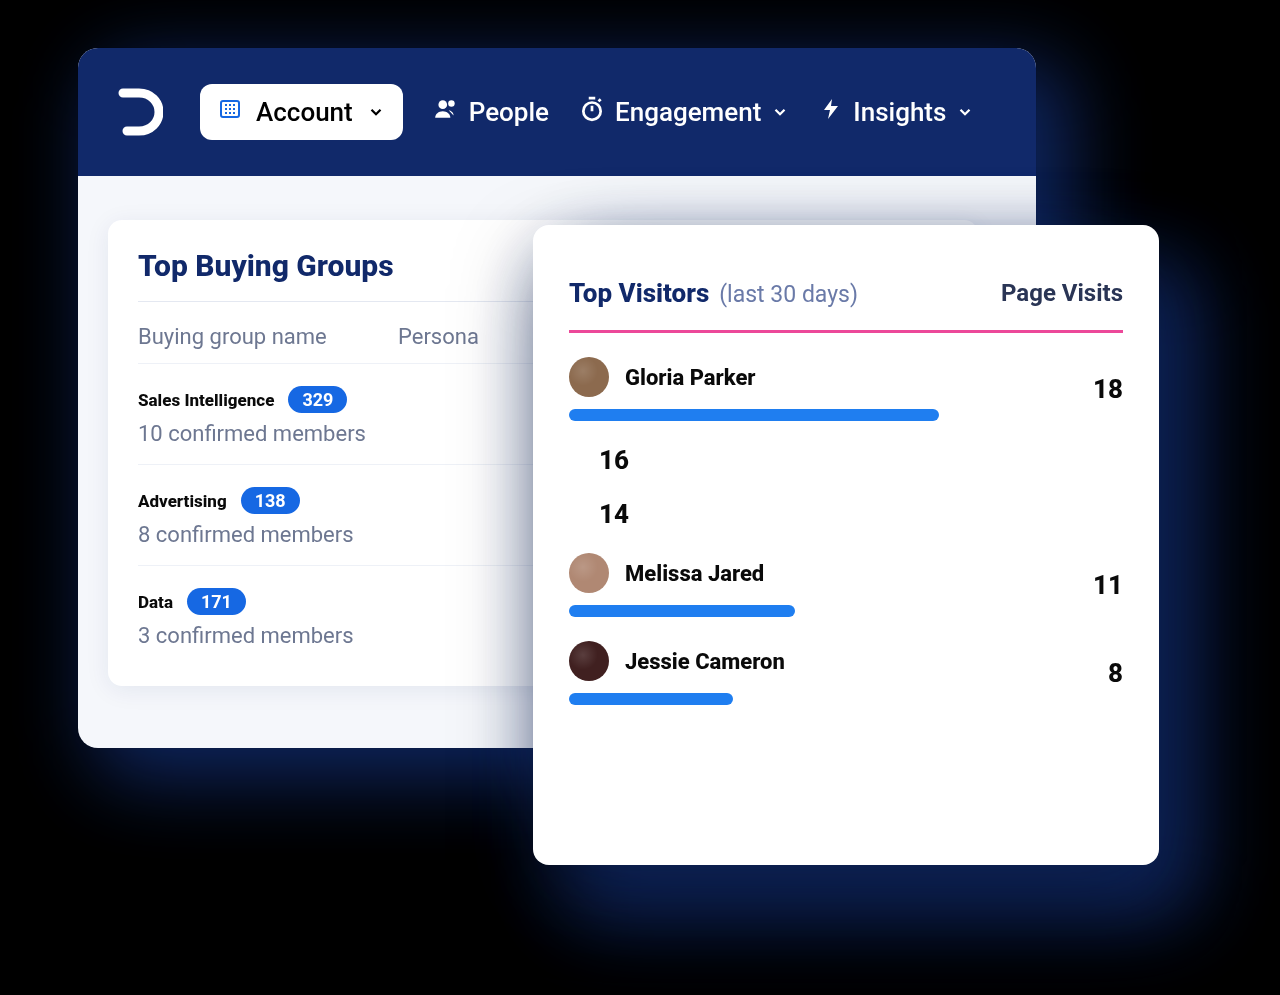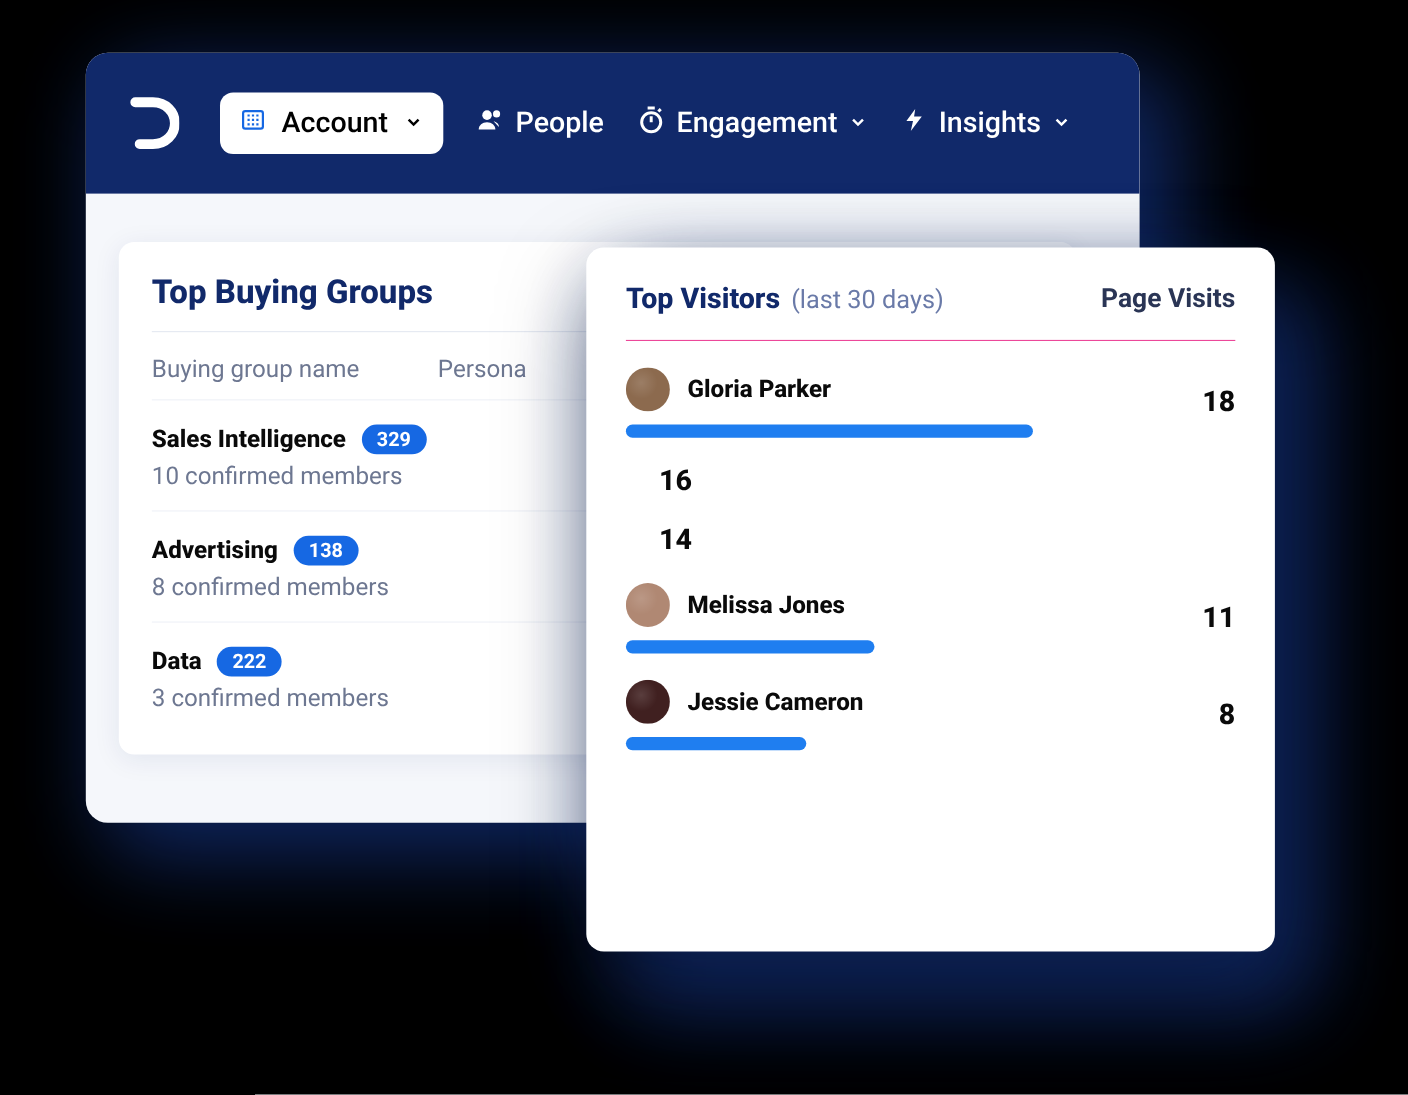--- a/index.html
+++ b/index.html
@@ -132,21 +132,21 @@
   .group-row {
     border-top: 1px solid #eef1f7;
     padding: 22px 0 18px 0;
   }
   .group-row .line1 {
     display: flex;
     align-items: center;
     gap: 14px;
   }
   .group-row .name {
-    font-size: 22px;
+    font-size: 17px;
     font-weight: 800;
     color: #0a0a0a;
   }
   .badge {
     background: #1668e3;
     color: #fff;
     font-weight: 700;
     font-size: 18px;
     border-radius: 999px;
     padding: 3px 14px;
@@ -165,24 +165,25 @@
     width: 626px;
     height: 640px;
     background: #fff;
     border-radius: 16px;
     z-index: 3;
     box-shadow: 0 30px 80px rgba(10,20,50,0.35);
     padding: 32px 36px 24px 36px;
   }
   .visitors-header {
     display: flex;
-    align-items: flex-start;
+    align-items: center;
     justify-content: space-between;
-    border-bottom: 1px solid #ec4899;
+    border-bottom: 3px solid #ec4899;
     padding-bottom: 22px;
+    margin-top: 21px;
   }
   .visitors-title {
     color: #11296a;
     font-size: 26px;
     font-weight: 800;
   }
   .visitors-sub {
     color: #6a7aa8;
     font-size: 23px;
     font-weight: 400;
@@ -343,21 +344,21 @@
           <div class="line1">
             <span class="name">Advertising</span>
             <span class="badge">138</span>
           </div>
           <div class="members">8 confirmed members</div>
         </div>
 
         <div class="group-row">
           <div class="line1">
             <span class="name">Data</span>
-            <span class="badge">222</span>
+            <span class="badge">171</span>
           </div>
           <div class="members">3 confirmed members</div>
         </div>
       </div>
     </div>
   </div>
 
   <div class="visitors-shadow"></div>
 
   <div class="card-visitors">
@@ -385,21 +386,21 @@
         <div class="visitor-row">
           <div class="visit-count">16</div>
         </div>
         <div class="visitor-row">
           <div class="visit-count">14</div>
         </div>
         <div class="visitor-row">
           <div class="visitor-left">
             <div class="visitor-ident">
               <span class="avatar" style="background: radial-gradient(circle at 35% 35%, rgba(255, 255, 255, 0.133), transparent 40%), rgb(176, 136, 115);"></span>
-              <span class="visitor-name">Melissa Jones</span>
+              <span class="visitor-name">Melissa Jared</span>
             </div>
             <div class="bar-track">
               <div class="bar-fill" style="width: 226px;"></div>
             </div>
           </div>
           <div class="visit-count">11</div>
         </div>
         <div class="visitor-row">
           <div class="visitor-left">
             <div class="visitor-ident">

